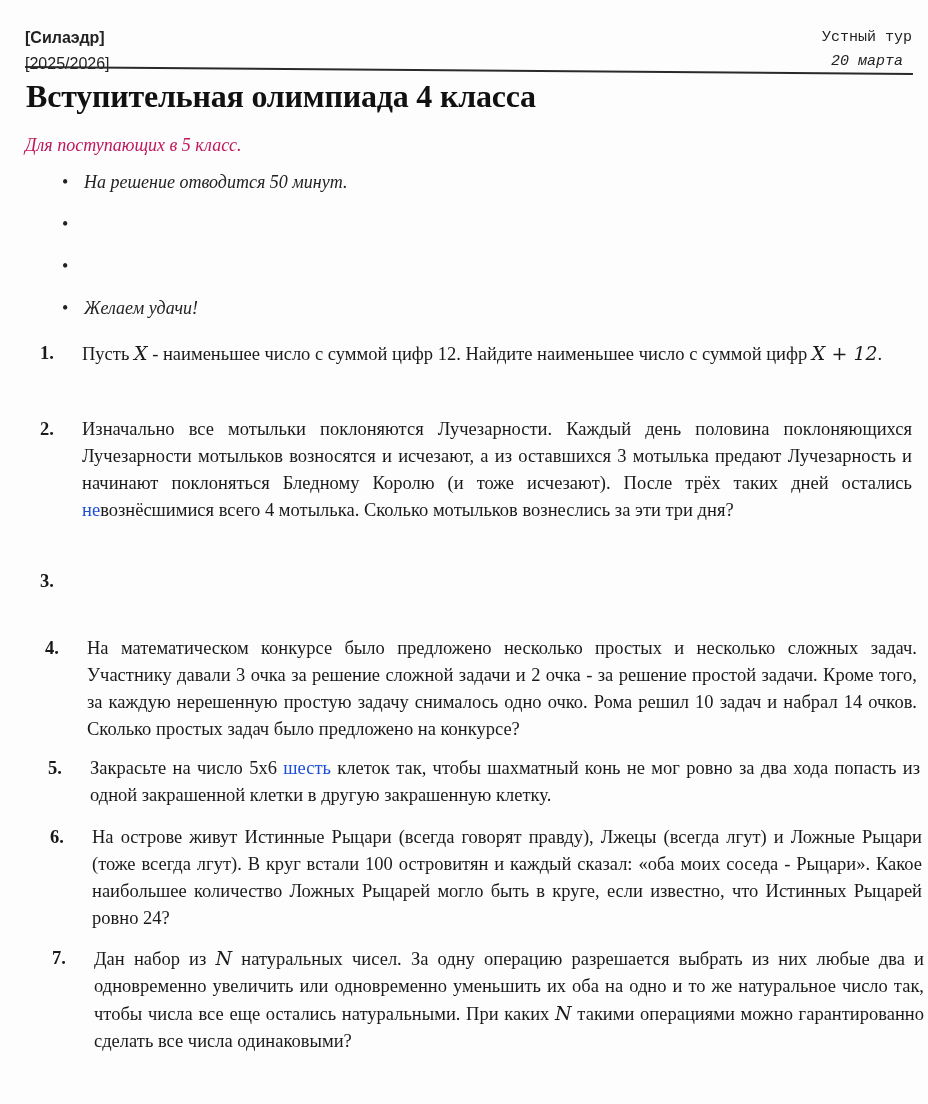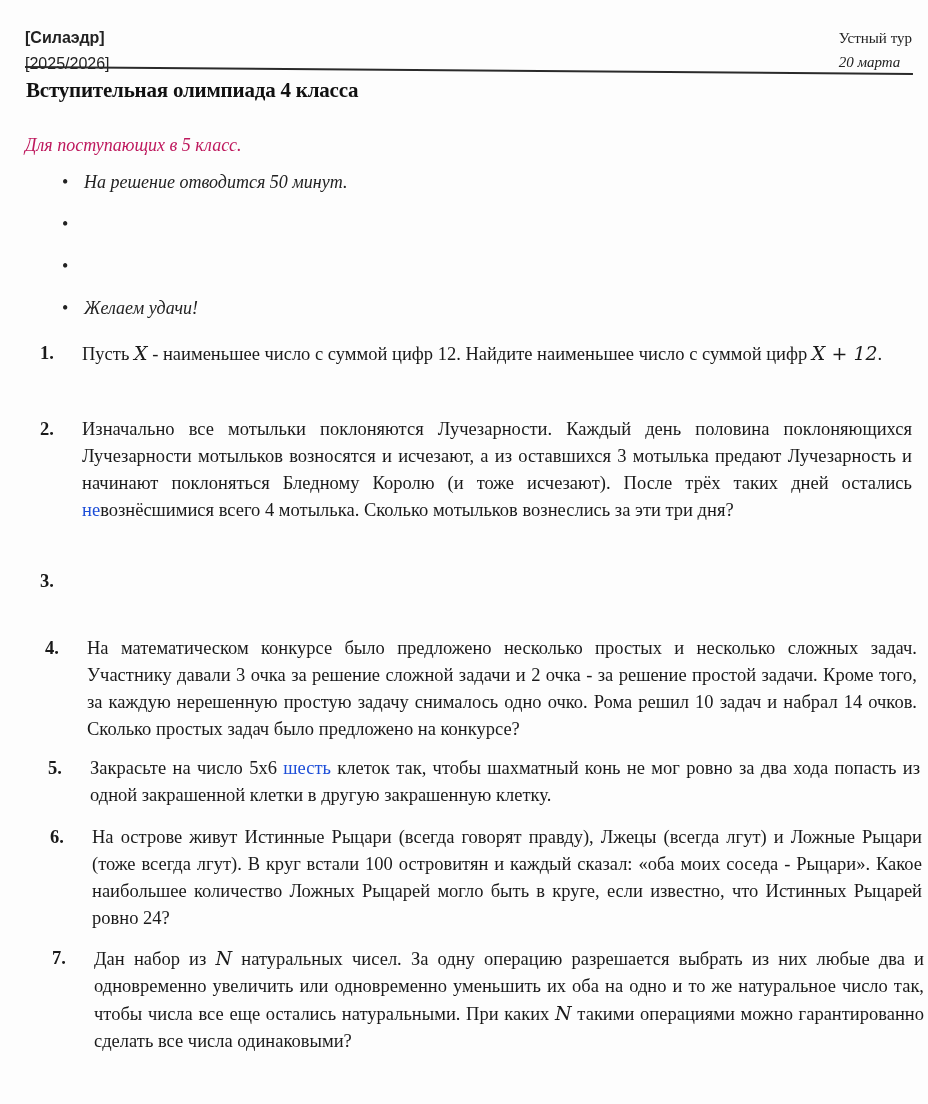--- a/index.html
+++ b/index.html
@@ -27,42 +27,42 @@
       font-family: "Liberation Sans", sans-serif;
       font-size: 16px;
       line-height: 26px;
       color: #222;
       margin-top: 17px;
     }
     .hdr-left .org { font-weight: bold; }
     .hdr-right {
       position: absolute;
       right: 16px; top: 26px;
-      text-align: left;
-      font-family: Liberation Serif, serif;
+      text-align: center;
+      font-family: Liberation Mono, monospace;
       font-size: 15px;
       line-height: 24px;
       color: #222;
     }
     .hdr-right .date { font-style: italic; }
     .rule {
       position: absolute;
       left: 25px; top: 66px;
       width: 888px;
       height: 0;
       border-top: 2px solid #2a2a2a;
       transform: rotate(0.45deg);
       transform-origin: left top;
     }
     .title {
       position: absolute;
       left: 26px; top: 78px;
       font-family: "Liberation Serif", serif;
       font-weight: bold;
-      font-size: 21px;
+      font-size: 32px;
       letter-spacing: -0.2px;
       color: #111;
       margin: 0;
     }
     .intro {
       position: absolute;
       left: 25px; top: 135px;
       font-style: italic;
       font-size: 18px;
       color: #be185d;

